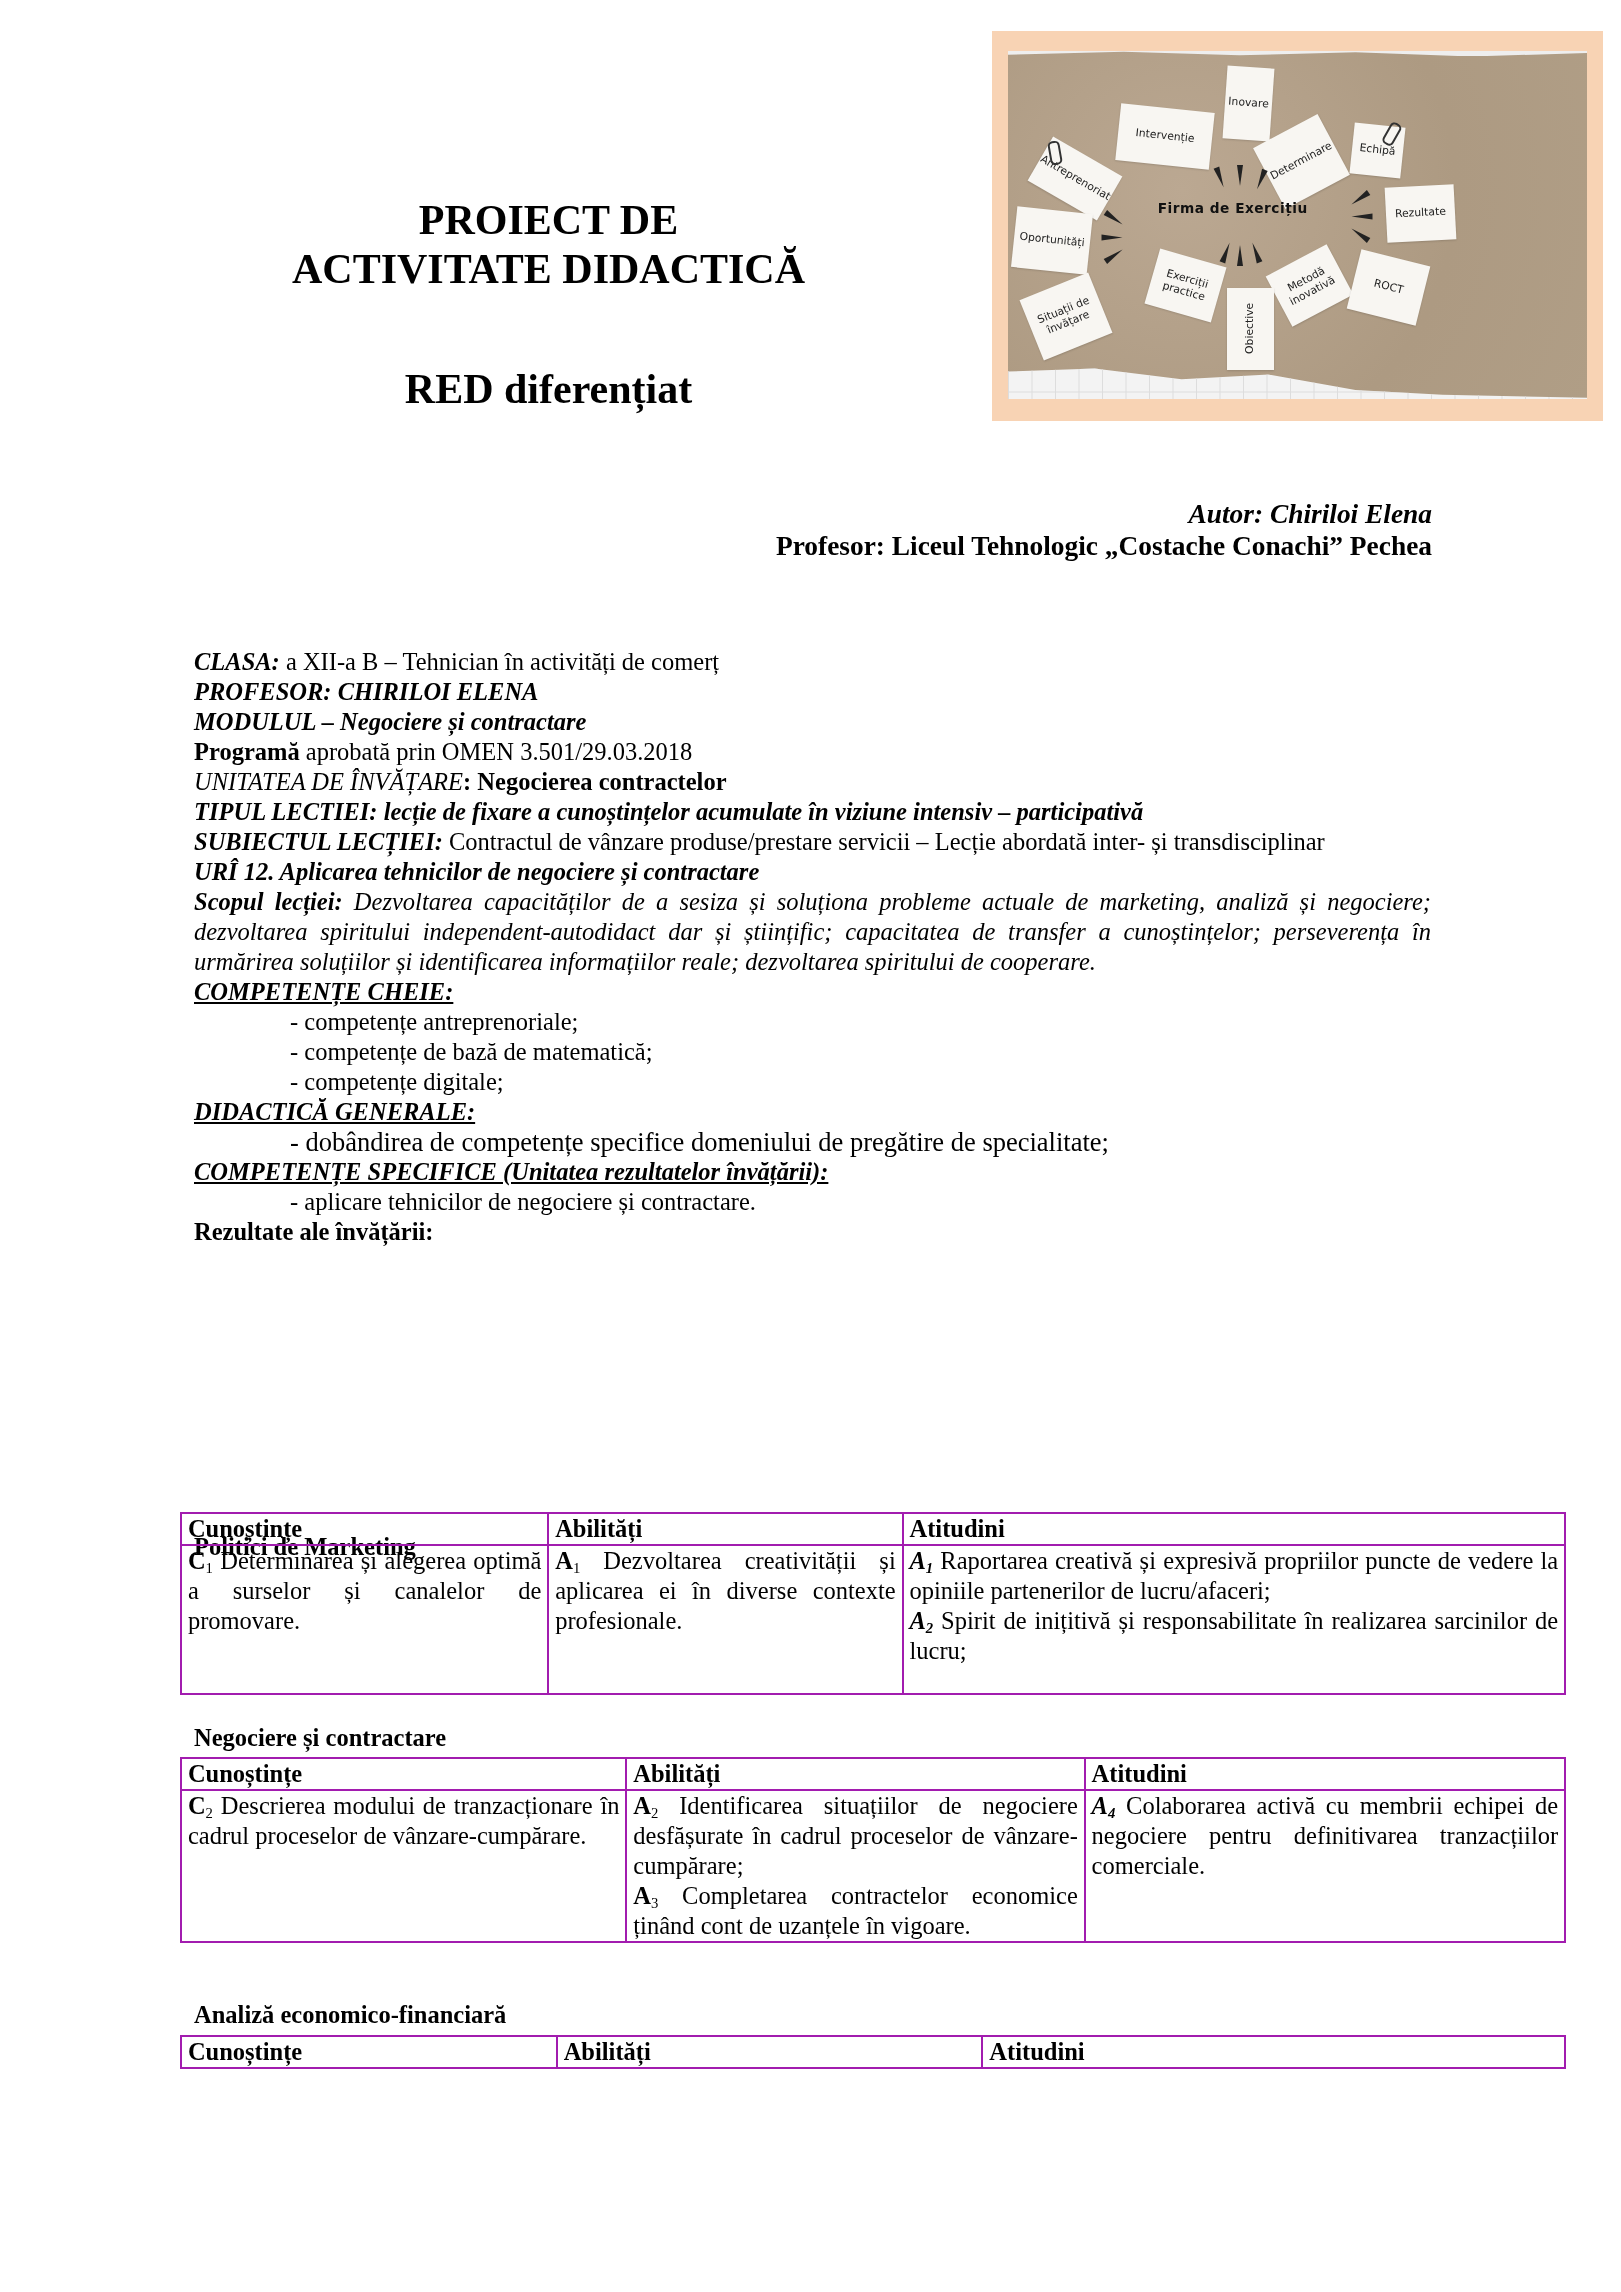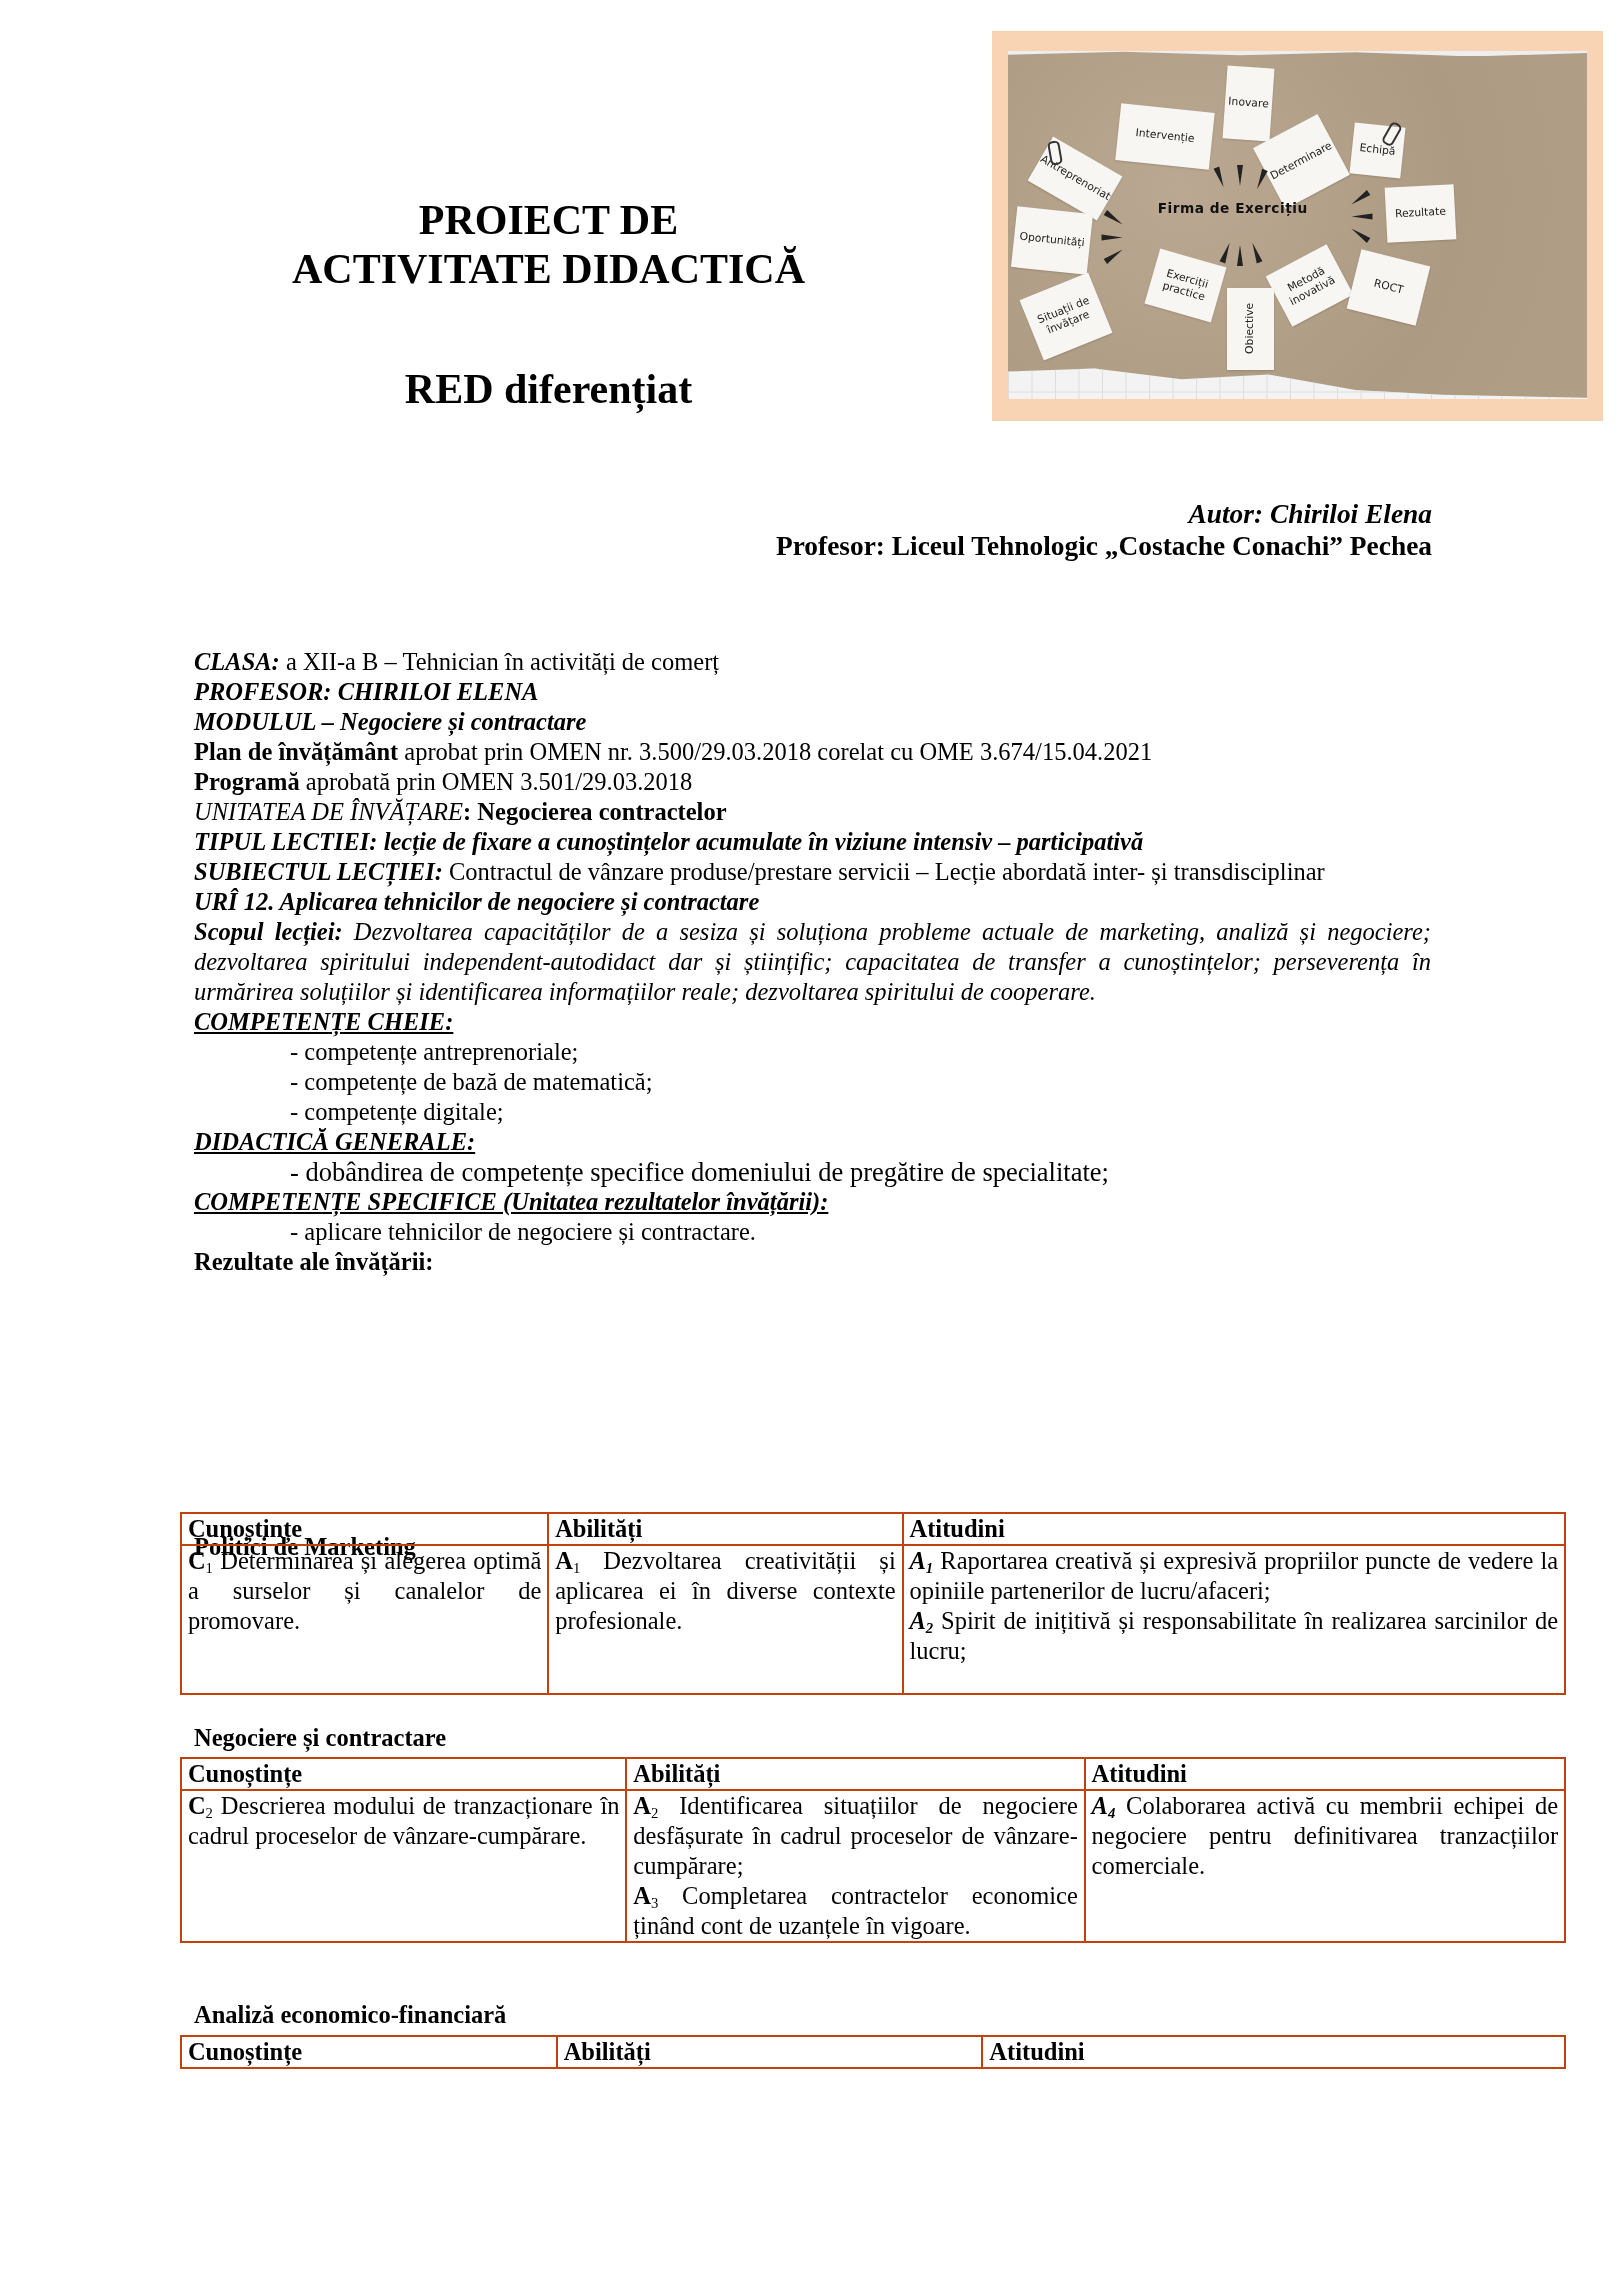--- a/index.html
+++ b/index.html
@@ -39,21 +39,21 @@
   .just { text-align:justify; }
   .bi { font-weight:bold; font-style:italic; }
   .it { font-style:italic; }
   .b { font-weight:bold; }
   .u { text-decoration:underline; }
   .ind { padding-left:96px; }
   .big { font-size:26.5px; }
 
   
   table { border-collapse:collapse; position:absolute; font-size:24.5px; line-height:30px; }
-  td, th { border:2px solid #c2410c; vertical-align:top; padding:0 5.9px; text-align:left; }
+  td, th { border:2px solid #a21caf; vertical-align:top; padding:0 5.9px; text-align:left; }
   th { font-weight:bold; }
   td.j { text-align:justify; }
   sub { font-size:14.7px; vertical-align:-3.9px; line-height:0; }
   .sec { position:absolute; left:194px; font-weight:bold; font-size:24.5px; }
 </style>
 </head>
 <body>
 
 <div class="abs title t1">PROIECT DE</div>
 <div class="abs title t2">ACTIVITATE DIDACTICĂ</div>
@@ -99,21 +99,20 @@
   </div>
 </div>
 
 <div class="abs author a1">Autor: Chiriloi Elena</div>
 <div class="abs author a2">Profesor: Liceul Tehnologic „Costache Conachi” Pechea</div>
 
 <div class="abs body">
   <p><span class="bi">CLASA:</span><span> a XII-a B – Tehnician în activități de comerț</span></p>
   <p class="bi">PROFESOR: CHIRILOI ELENA</p>
   <p class="bi">MODULUL – Negociere și contractare</p>
-  <p><span class="b">Plan de învățământ</span><span> aprobat prin OMEN nr. 3.500/29.03.2018 corelat cu OME 3.674/15.04.2021</span></p>
   <p><span class="b">Programă</span><span> aprobată prin OMEN 3.501/29.03.2018</span></p>
   <p><span class="it">UNITATEA DE ÎNVĂȚARE</span><span class="b">: Negocierea contractelor</span></p>
   <p class="bi">TIPUL LECTIEI: lecție de fixare a cunoștințelor acumulate în viziune intensiv – participativă</p>
   <p class="just"><span class="bi">SUBIECTUL LECȚIEI:</span><span> Contractul de vânzare produse/prestare servicii – Lecție abordată inter- și transdisciplinar</span></p>
   <p class="bi">URÎ 12. Aplicarea tehnicilor de negociere și contractare</p>
   <p class="just"><span class="bi">Scopul lecției:</span><span class="it"> Dezvoltarea capacităților de a sesiza și soluționa probleme actuale de marketing, analiză și negociere; dezvoltarea spiritului independent-autodidact dar și științific; capacitatea de transfer a cunoștințelor; perseverența în urmărirea soluțiilor și identificarea informațiilor reale; dezvoltarea spiritului de cooperare.</span></p>
 
   <p class="bi u">COMPETENȚE CHEIE:</p>
   <p class="ind">- competențe antreprenoriale;</p>
   <p class="ind">- competențe de bază de matematică;</p>

